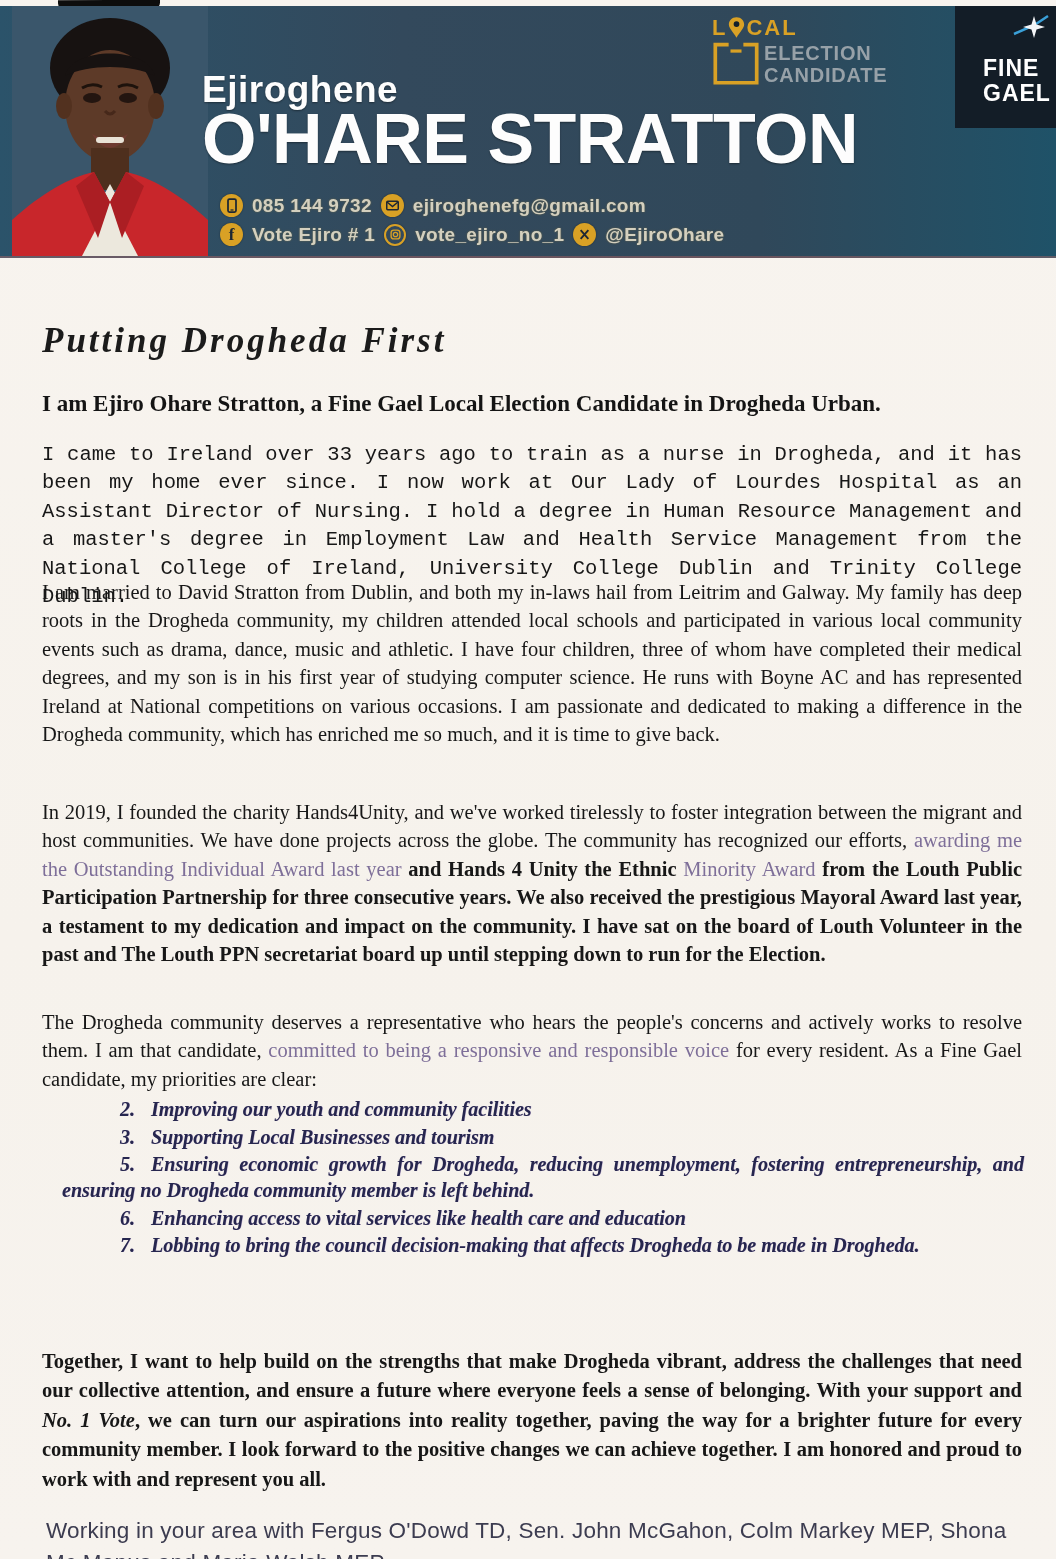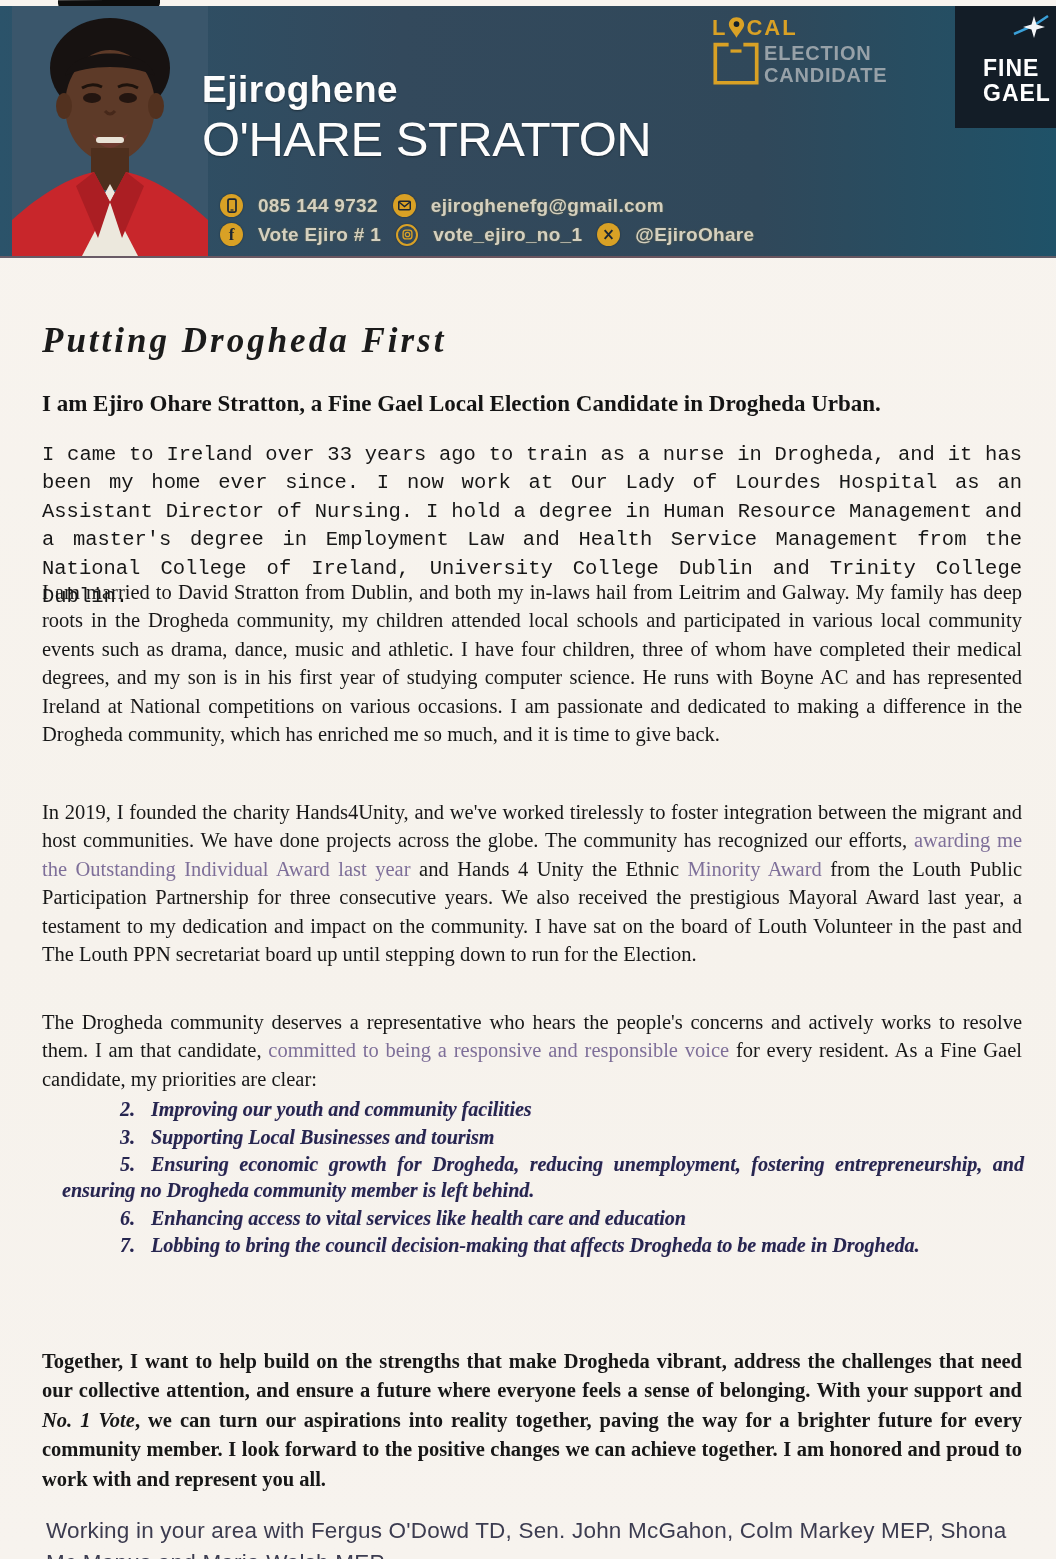--- a/index.html
+++ b/index.html
@@ -12,23 +12,23 @@
   .smudge{position:absolute;top:0;left:58px;width:102px;height:9px;background:#0d0d0d;border-radius:0 0 6px 6px;transform:rotate(-.4deg);}
   
   .banner{
     position:absolute;top:6px;left:0;width:1056px;height:250px;
     background:linear-gradient(90deg,#2b536a 0%,#33495c 38%,#30485a 72%,#1f5268 100%);
     border-bottom:2px solid rgba(214,110,100,.35);
   }
   .photo{position:absolute;left:12px;top:0;width:196px;height:250px;}
   .name-block{position:absolute;left:202px;top:64px;color:#fdfdfd;font-family:"Liberation Sans",sans-serif;text-shadow:0 1px 2px rgba(0,0,0,.4);}
   .first-name{font-size:37px;font-weight:800;letter-spacing:.5px;line-height:40px;}
-  .last-name{font-size:49px;font-weight:400;letter-spacing:-.5px;line-height:58px;white-space:nowrap;}
+  .last-name{font-size:70px;font-weight:700;letter-spacing:-.5px;line-height:58px;white-space:nowrap;}
   .contact{position:absolute;left:220px;top:185px;font-family:"Liberation Sans",sans-serif;}
-  .crow{display:flex;align-items:center;height:29px;gap:15px;}
+  .crow{display:flex;align-items:center;height:29px;gap:9px;}
   .cicon{width:23px;height:23px;border-radius:50%;background:#d9a125;display:flex;align-items:center;justify-content:center;flex:0 0 auto;box-shadow:0 0 2px rgba(0,0,0,.4);}
   .cicon.ring{background:transparent;border:2.5px solid #d9a125;width:18px;height:18px;}
   .cicon .fglyph{font-family:"Liberation Serif",serif;font-weight:700;font-size:17px;color:#1d2733;line-height:1;margin-top:-1px;}
   .ctext{font-size:19px;font-weight:700;color:#d4d0bf;letter-spacing:.3px;text-shadow:0 0 2px rgba(217,161,37,.35);}
   
   .lec{position:absolute;left:712px;top:10px;font-family:"Liberation Sans",sans-serif;}
   .lec-word{display:flex;align-items:flex-end;color:#d9a125;font-size:22px;font-weight:800;letter-spacing:2px;line-height:22px;}
   .lec-word svg{margin:0 1px 0 1px;}
   .lec-row{display:flex;margin-top:1px;align-items:flex-end;}
   .lec-lines{margin-left:4px;color:#97a1a8;font-size:20px;font-weight:600;letter-spacing:.8px;line-height:22px;}
@@ -37,21 +37,21 @@
   .fg-star{position:absolute;top:6px;right:4px;}
   .fg-text{position:absolute;left:28px;top:50px;color:#fff;font-family:"Liberation Sans",sans-serif;font-size:23px;font-weight:800;letter-spacing:1px;line-height:25px;}
   
   .sec{position:absolute;left:42px;width:980px;}
   .title{top:287px;font-style:italic;font-size:35px;letter-spacing:3px;color:#1b1b1b;line-height:62px;}
   .intro{top:368px;font-size:23px;font-weight:600;color:#141414;}
   .bodyp{font-size:20.5px;line-height:28.5px;text-align:justify;color:#171717;}
   .p1{top:420px;font-family:Liberation Mono, monospace;} .p2{top:557px;} .p3{top:777px;} .p4{top:987px;}
   .closing{top:1326px;line-height:29.5px;font-weight:bold;}
   .faded{color:#7e6f99;font-weight:400;}
-  .bseg{font-weight:400;margin-top:11px;}
+  .bseg{font-weight:700;margin-top:11px;}
   .iseg{font-style:italic;}
   .priorities{top:1096px;left:62px;width:962px;margin:0;padding:0;list-style:none;
     font-style:italic;font-weight:700;font-size:20px;color:#26264e;
     text-shadow:.5px 0 .6px rgba(110,80,170,.4);}
   .priorities li{text-indent:58px;line-height:26px;margin-bottom:1.5px;text-align:justify;}
   .priorities .num{padding-right:16px;}
   .area-note{top:1492px;left:46px;font-family:"Liberation Sans",sans-serif;font-size:22.5px;line-height:32px;color:#3c3c50;letter-spacing:.2px;}
 </style>
 </head>
 <body>

